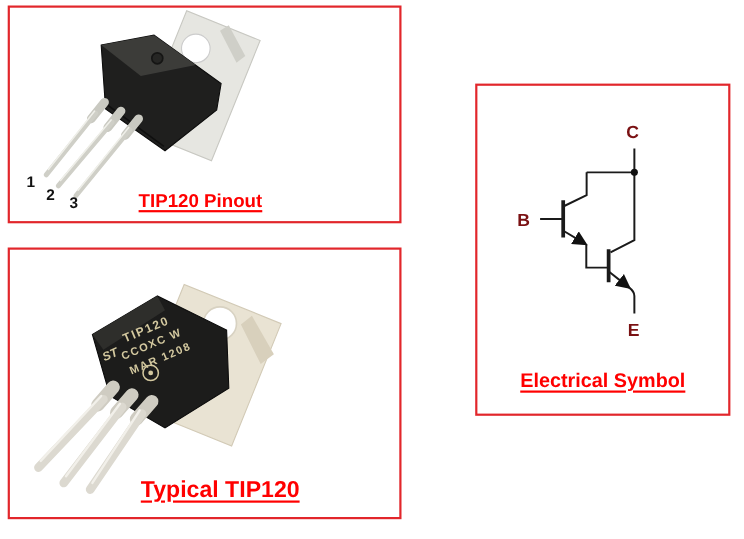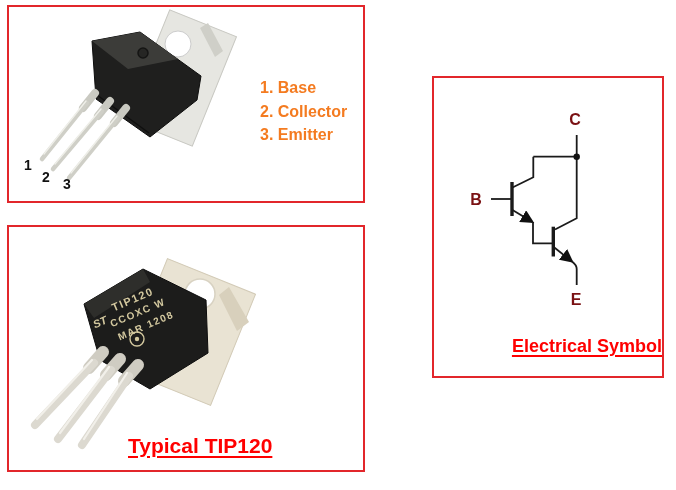--- a/index.html
+++ b/index.html
@@ -19,21 +19,21 @@
   #photo-panel{left:7px;top:225px;width:358px;height:247px;}
   #symbol-panel{left:432px;top:76px;width:232px;height:302px;}
   .panel-inner{position:absolute;left:0;top:0;right:0;bottom:0;}
   .panel-title{
     position:absolute;color:var(--title-red);font-weight:bold;
     text-decoration:underline;text-decoration-thickness:2px;text-underline-offset:3px;
     white-space:nowrap;
   }
   #pinout-title{left:117px;top:166px;font-size:17px;}
   #photo-title{left:119px;top:207px;font-size:21px;}
-  #symbol-title{left:0;right:0;top:258px;text-align:right;font-size:18px;}
+  #symbol-title{left:0;right:0;top:258px;text-align:center;font-size:18px;}
   #pin-legend{
     position:absolute;left:251px;top:69px;color:var(--legend-orange);
     font-weight:bold;font-size:16px;line-height:23.5px;white-space:nowrap;
   }
   .illus{position:absolute;left:0;top:0;}
   svg text{font-family:"Liberation Sans","DejaVu Sans",sans-serif;}
 </style>
 </head>
 <body>
 
@@ -74,26 +74,22 @@
           </g>
         </g>
 
         <g font-size="14" font-weight="bold" fill="#111111" text-anchor="middle">
           <text x="19" y="163">1</text>
           <text x="37" y="175">2</text>
           <text x="58" y="182">3</text>
         </g>
       </svg>
 
-      <div id="pin-legend">
-        <div>1. Base</div>
-        <div>2. Collector</div>
-        <div>3. Emitter</div>
-      </div>
 
+      <div class="panel-title" id="pinout-title">TIP120 Pinout</div>
     </div>
   </div>
 
   <div class="panel" id="photo-panel">
     <div class="panel-inner">
       <svg class="illus" width="354" height="243" viewBox="0 0 354 243">
 
         <g>
           <rect x="132.5" y="45" width="95" height="120" transform="rotate(22 180 105)" fill="#e9e3d3" stroke="#d2cab6" stroke-width="1"></rect>
           <polygon points="220,60 240,95 228,104 210,68" fill="#d8d0bc"></polygon>

